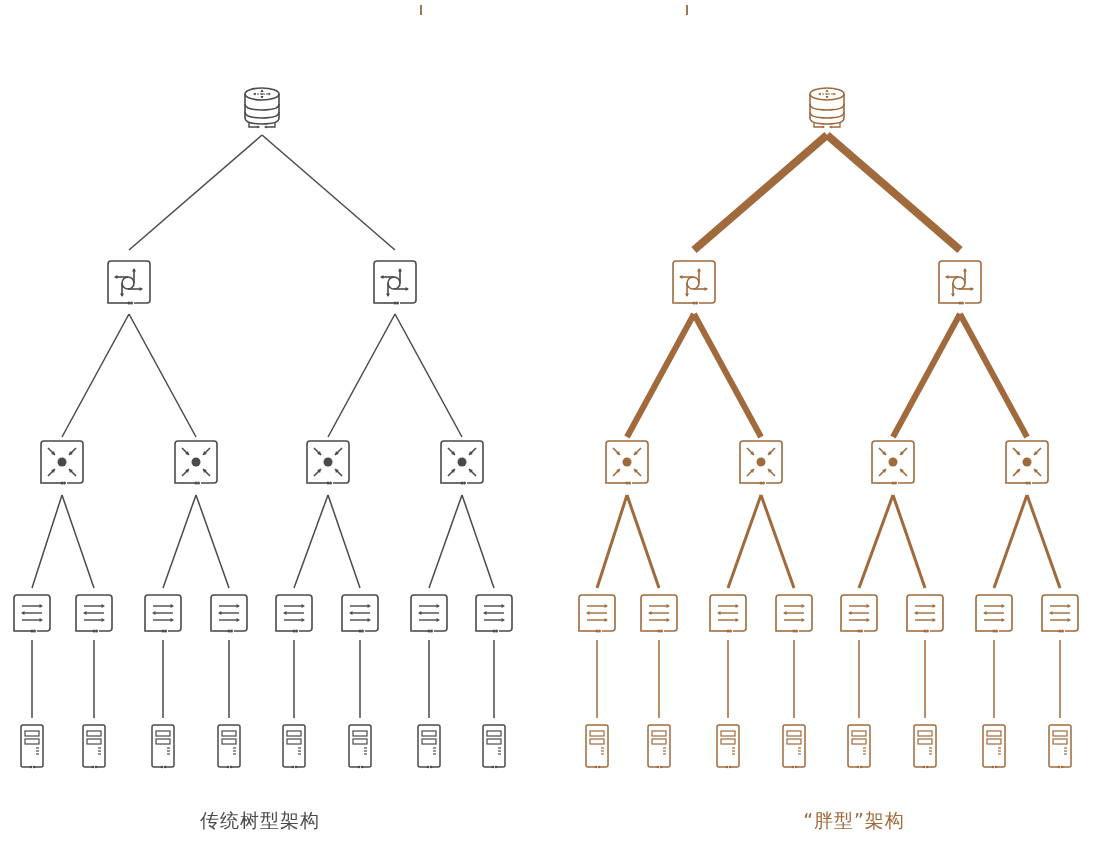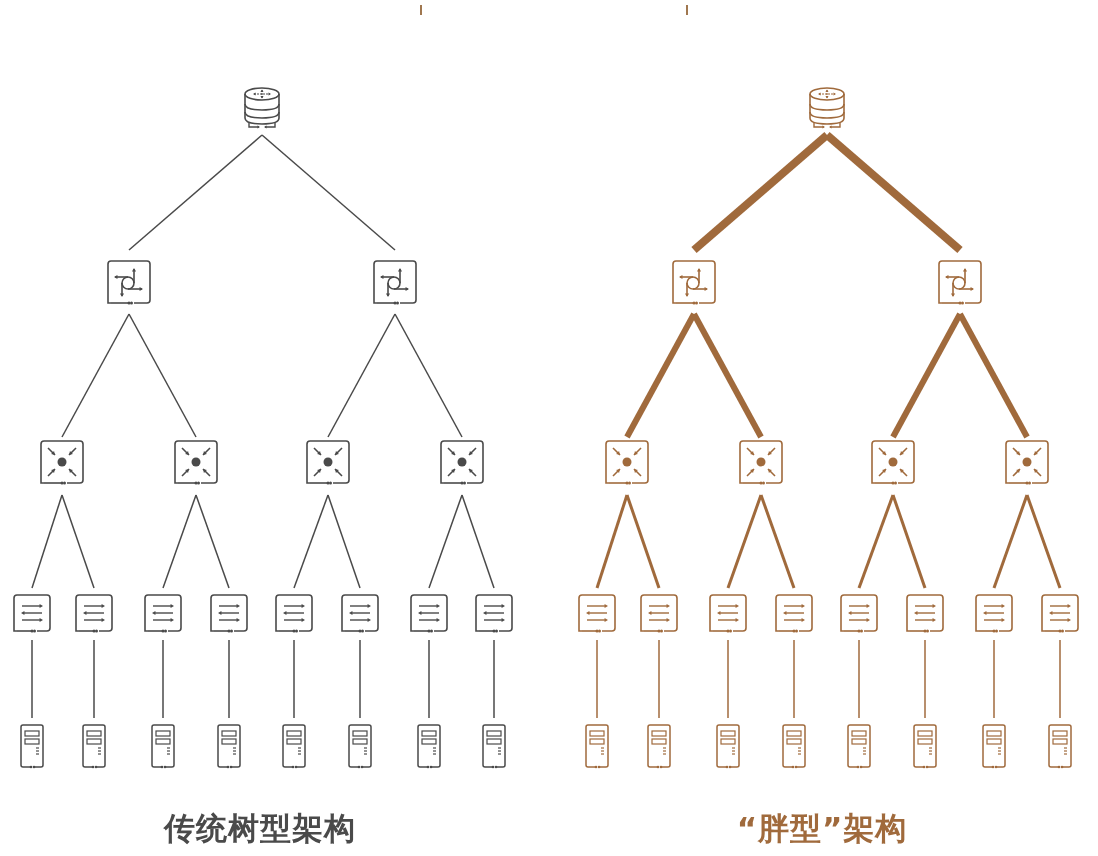--- a/index.html
+++ b/index.html
@@ -1,18 +1,18 @@
 <!DOCTYPE html>
 <html><head>
 <meta charset="utf-8">
 <style>
   html, body { margin:0; padding:0; background:#ffffff; }
   body { width:1098px; height:856px; position:relative; overflow:hidden; font-family:"DejaVu Sans", sans-serif; }
   #canvas { position:absolute; left:0; top:0; width:1098px; height:856px; }
-  .caption { position:absolute; top:808px; font-size:31px; font-weight:bold; letter-spacing:1px; white-space:nowrap; transform:translateX(-50%); }
+  .caption { position:absolute; top:808px; font-size:19px; font-weight:normal; letter-spacing:1px; white-space:nowrap; transform:translateX(-50%); }
   .tick { position:absolute; top:5px; width:2px; height:10px; }
 </style>
 </head>
 <body>
 
 <svg id="canvas" xmlns="http://www.w3.org/2000/svg" width="1098" height="856" viewBox="0 0 1098 856">
     <g>
       <g>
         <line x1="262" y1="135" x2="129" y2="250" stroke="#4a4a4a" stroke-width="1.5" stroke-linecap="butt"></line>
         <line x1="262" y1="135" x2="395" y2="250" stroke="#4a4a4a" stroke-width="1.5" stroke-linecap="butt"></line>
@@ -649,13 +649,13 @@
       </g>
     </g>
   </svg>
 
 <div id="ticks">
     <div class="tick" style="left: 420px; background: rgb(160, 119, 79);"></div>
     <div class="tick" style="left: 686px; background: rgb(160, 119, 79);"></div>
   </div>
 
 <div class="caption" style="left: 260px; color: rgb(74, 74, 74);">传统树型架构</div>
-<div class="caption" style="left: 822px; color: rgb(160, 106, 60);">“胖型”架构</div>
+<div class="caption" style="left: 854px; color: rgb(160, 106, 60);">“胖型”架构</div>
 
 </body></html>

